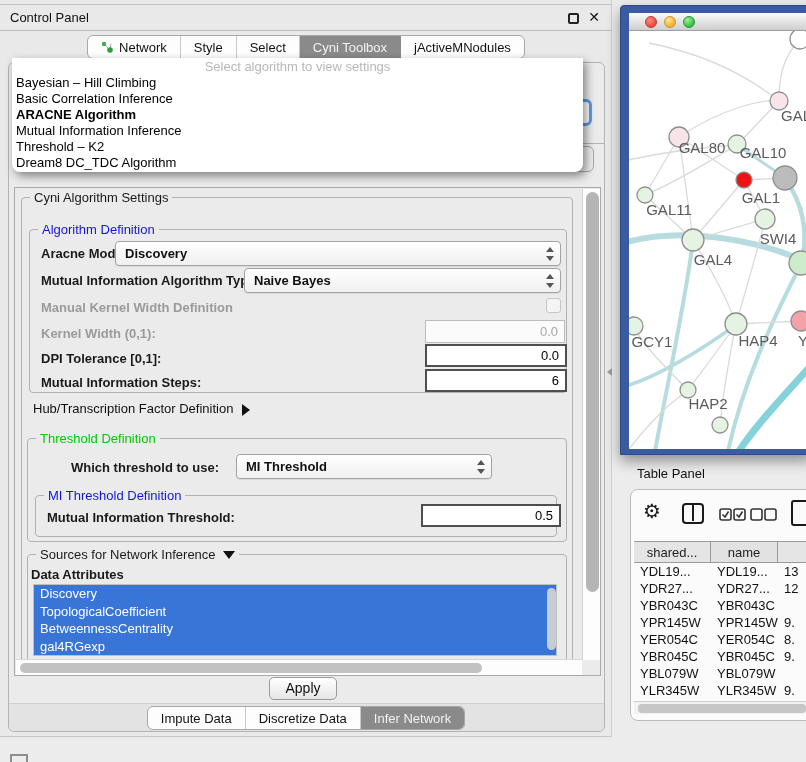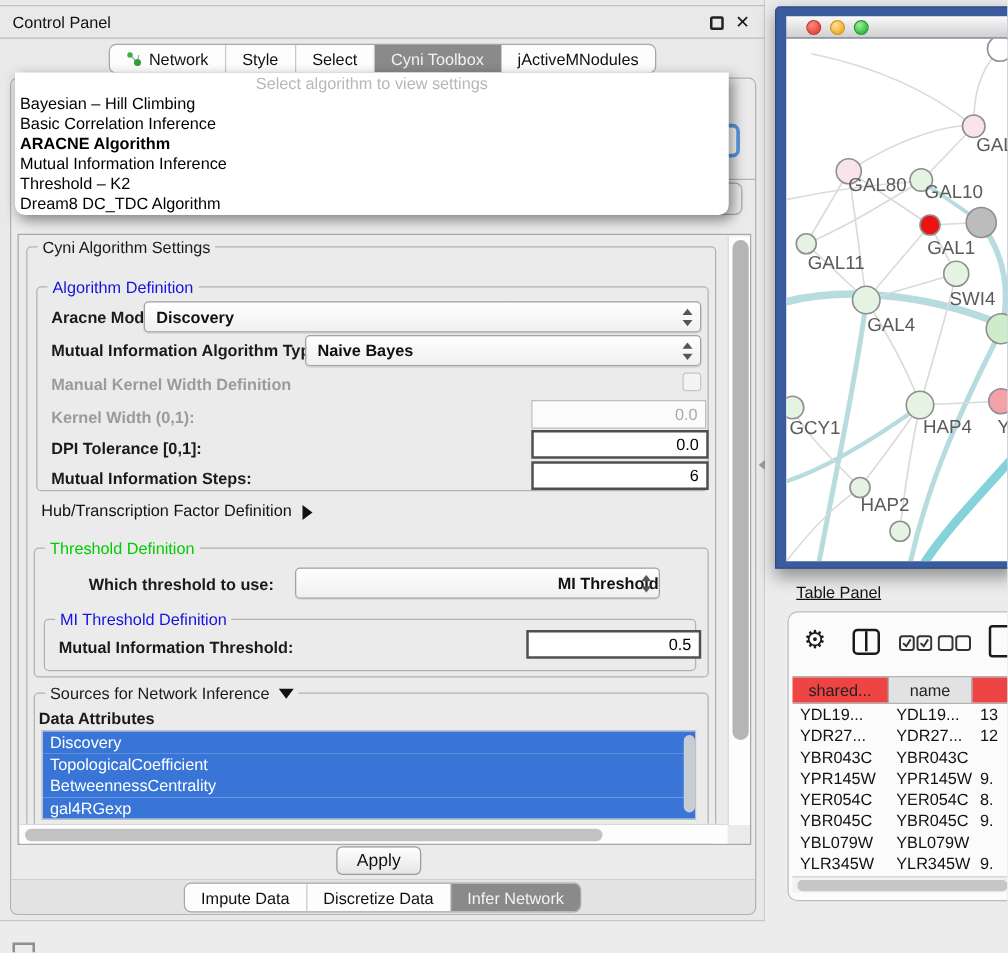--- a/index.html
+++ b/index.html
@@ -74,32 +74,32 @@
   
   #net-frame { position:absolute; left:620px; top:5px; width:192px; height:450px; background:#3a5c9f; border:1px solid #2c4a85; border-radius:4px 0 0 0; box-shadow:0 6px 14px rgba(0,0,0,0.40); }
   #net-titlebar { position:absolute; left:8px; top:7px; width:184px; height:18px; background:linear-gradient(#fafafa,#cfcfcf); border-bottom:1px solid #9e9e9e; }
   .light { position:absolute; top:3px; width:12px; height:12px; border-radius:50%; }
   #light-red { left:16px; background:radial-gradient(circle at 35% 30%, #ff8a80, #ea4b3f 70%); border:1px solid #c0392b; }
   #light-yellow { left:35px; background:radial-gradient(circle at 35% 30%, #ffe29a, #f5b12f 70%); border:1px solid #d2941f; }
   #light-green { left:54px; background:radial-gradient(circle at 35% 30%, #9ff09a, #35c040 70%); border:1px solid #27963a; }
   #net-canvas { position:absolute; left:8px; top:25px; width:184px; height:418px; background:#ffffff; overflow:hidden; }
 
   
-  #table-panel-title { position:absolute; left:637px; top:466px; font-size:13px; color:#111;text-decoration:underline; }
+  #table-panel-title { position:absolute; left:637px; top:466px; font-size:13px; color:#111; }
   #table-panel { position:absolute; left:630px; top:489px; width:190px; height:232px; background:#fbfbfb; border:1px solid #bdbdbd; border-radius:8px; }
   #tp-toolbar { position:absolute; left:0; top:0; width:100%; height:50px; }
   #icon-gear { position:absolute; left:12px; top:9px; font-size:20px; color:#1a1a1a; font-family:"DejaVu Sans",sans-serif; }
   #icon-cols { position:absolute; left:51px; top:13px; width:22px; height:21px; border:2.5px solid #1a1a1a; border-radius:4px; }
   #icon-cols::after { content:""; position:absolute; left:7.5px; top:0; width:2.5px; height:16px; background:#1a1a1a; }
   #icon-checked, #icon-unchecked { position:absolute; top:18px; }
   #icon-checked { left:88px; } #icon-unchecked { left:119px; }
   #icon-doc { position:absolute; left:160px; top:10px; width:22px; height:26px; border:2.5px solid #1a1a1a; border-radius:3px; background:#fbfbfb; }
   #tp-header { position:absolute; left:3px; top:51px; width:187px; height:22px; display:flex; border-top:1px solid #9a9a9a; border-bottom:1px solid #9a9a9a; }
   .th { height:100%; display:flex; align-items:center; justify-content:center; font-size:13px; color:#222; border-right:1px solid #9a9a9a; }
-  .th.blue { background:#ef4444; } .th.gray { background:#e2e2e2; }
+  .th.blue { background:#e5e5e5; } .th.gray { background:#e2e2e2; }
   #th-shared { width:77px; } #th-name { width:67px; } #th-extra { flex:1; border-right:none; }
   #tp-rows { position:absolute; left:3px; top:73px; width:187px; height:145px; overflow:hidden; }
   .tr { display:flex; height:17px; line-height:17px; font-size:13px; color:#111; }
   .td { padding-left:6px; white-space:nowrap; overflow:hidden; }
   .td.c1 { width:77px; } .td.c2 { width:67px; } .td.c3 { flex:1; }
   #tp-hscroll { position:absolute; left:3px; top:211px; width:187px; height:13px; background:#f2f2f2; border-top:1px solid #cfcfcf; z-index:4; }
   #tp-hthumb { position:absolute; left:4px; top:2px; width:168px; height:9px; border-radius:4px; background:#c6c6c6; }
 </style>
 </head>
 <body>
@@ -199,21 +199,21 @@
 
       <div style="position:absolute; left:18px; top:213px;">
         <span style="font-size:13px; color:#111;">Hub/Transcription Factor Definition</span><span class="tri-right"></span>
       </div>
 
       <div class="grp" style="left:12px; top:250px; width:540px; height:104px;">
         <span class="grp-legend" style="color:#00cc00;">Threshold Definition</span>
       </div>
 
       <span class="lbl" style="left:56px; top:272px;">Which threshold to use:</span>
-      <div class="combo" style="left:221px; top:266px; width:292px;text-align:right;">
+      <div class="combo" style="left:221px; top:266px; width:256px;">
         <span>MI Threshold</span>
         <span class="stepper">
             <span class="up"></span>
             <span class="dn"></span>
           </span>
       </div>
 
       <div class="grp" style="left:20px; top:307px; width:522px; height:42px;">
         <span class="grp-legend" style="color:#1414dd;">MI Threshold Definition</span>
       </div>

